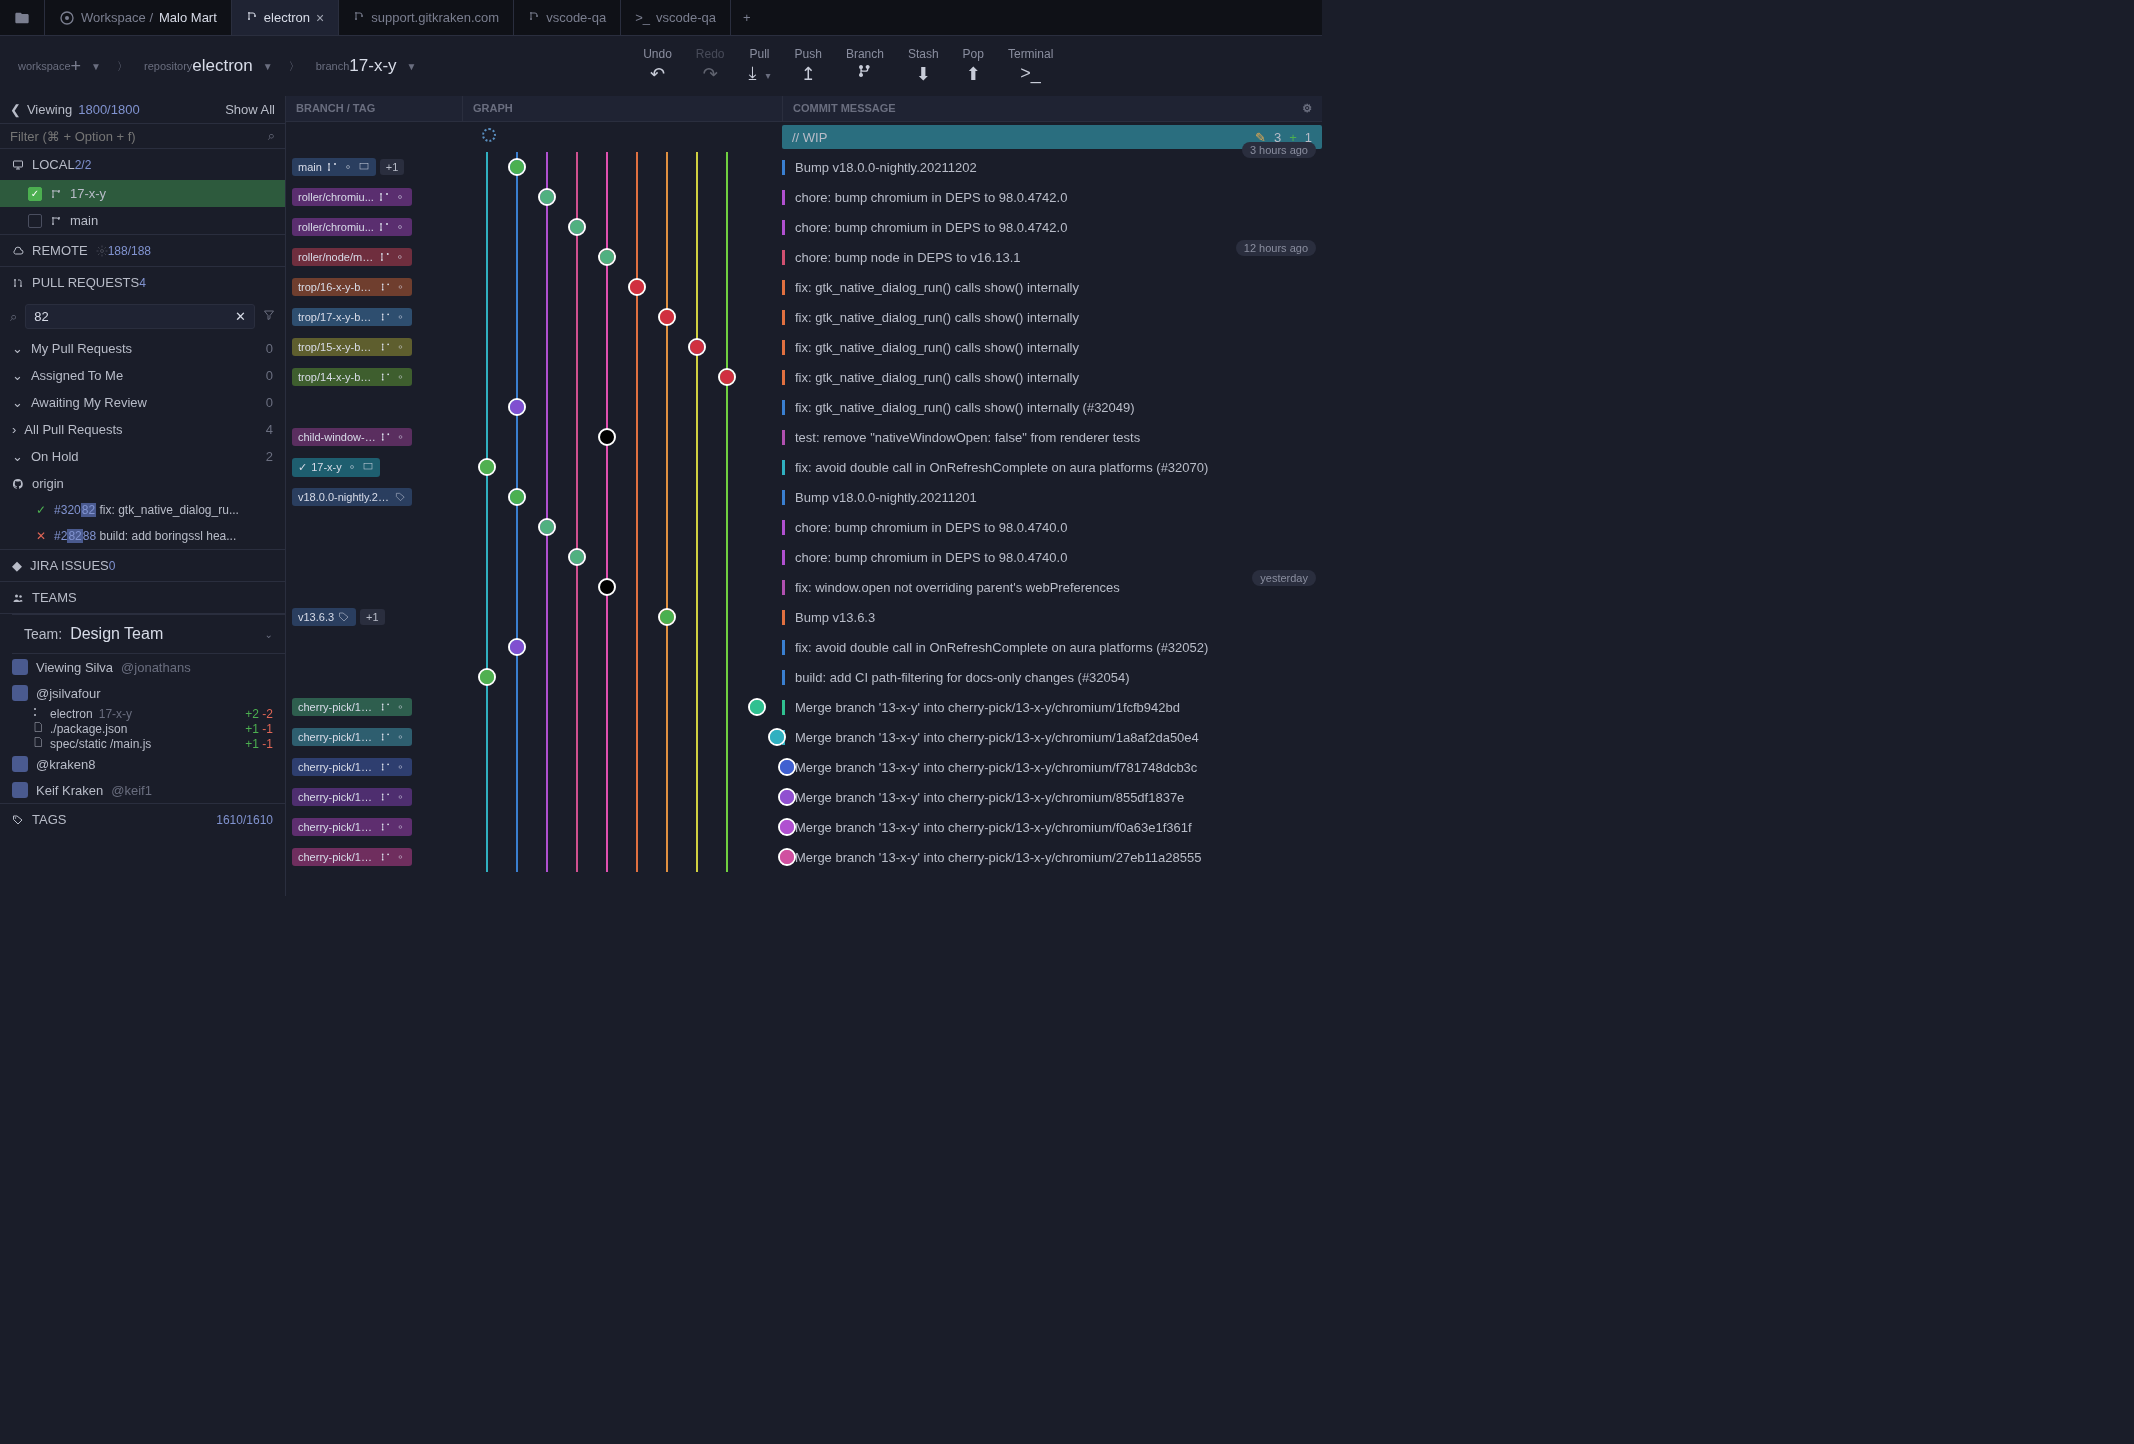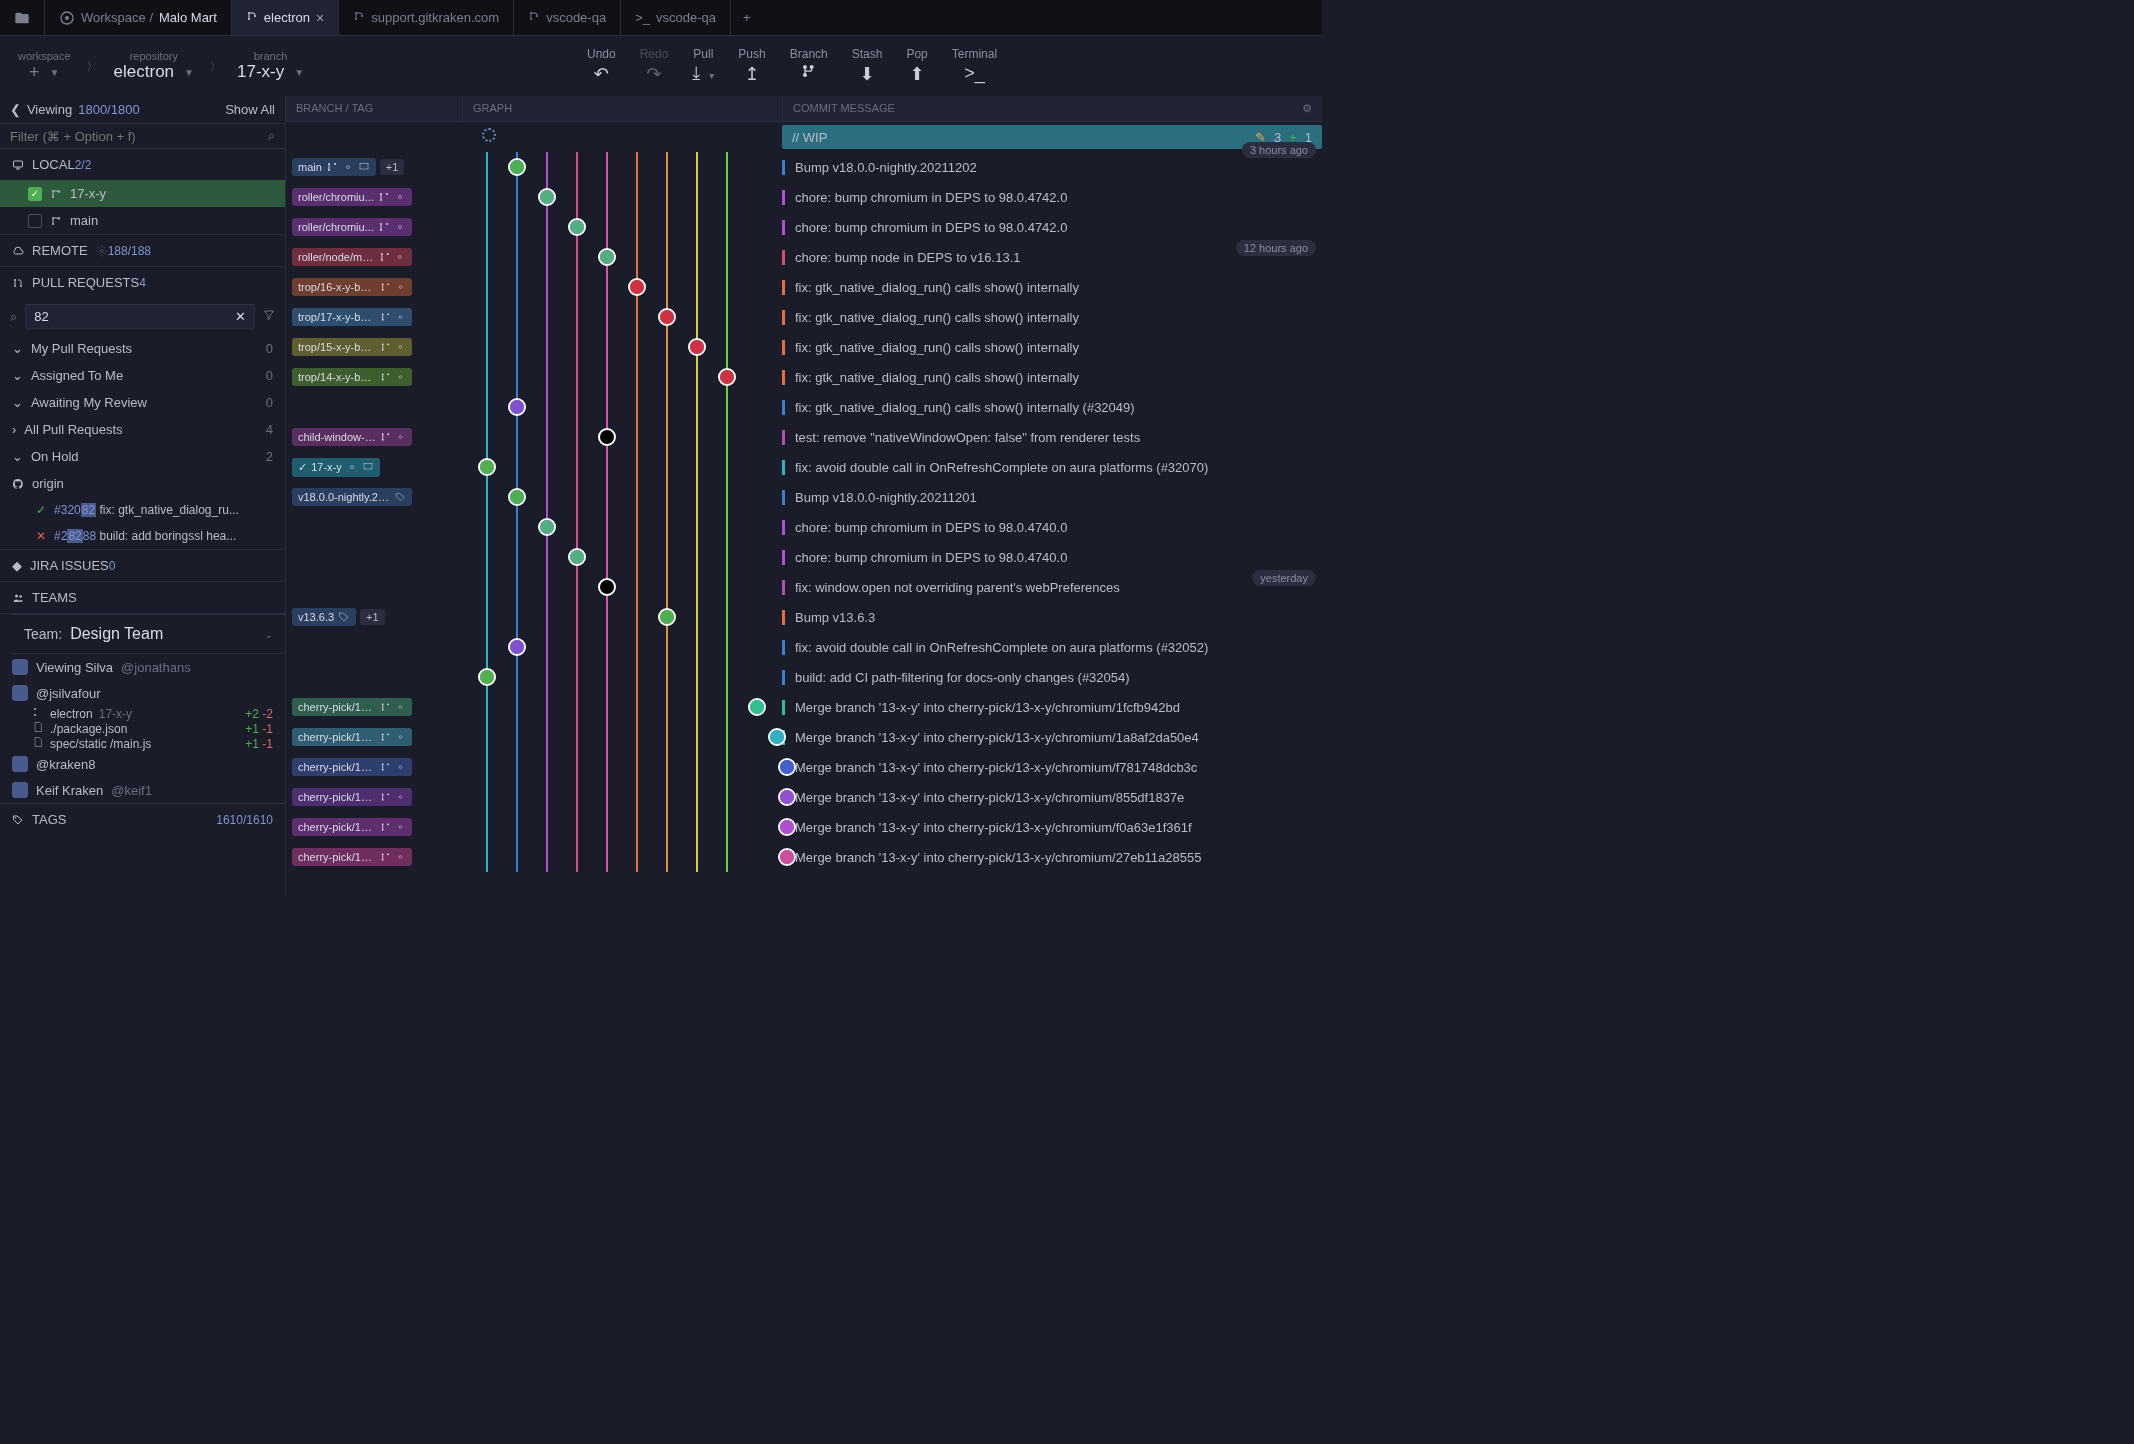--- a/index.html
+++ b/index.html
@@ -9,21 +9,21 @@
 
 .tabs-bar { display: flex; align-items: center; background: #0f1117; border-bottom: 1px solid #2a2e3e; height: 36px; }
 .tab { display: flex; align-items: center; padding: 0 14px; height: 100%; color: #7a7e8f; border-right: 1px solid #2a2e3e; gap: 6px; cursor: pointer; }
 .tab.active { background: #1f2333; color: #d8dce8; }
 .tab-close { font-size: 14px; opacity: 0.7; }
 .tab-add { padding: 0 12px; color: #7a7e8f; cursor: pointer; }
 
 
 .toolbar { display: flex; align-items: center; background: #1a1d29; height: 60px; padding: 0 10px; justify-content: space-between; }
 .toolbar-left { display: flex; align-items: center; gap: 8px; }
-.crumb { display: flex; flex-direction: column; align-items: center; padding: 4px 8px; }
+.crumb { display: flex; flex-direction: row; align-items: center; padding: 4px 8px; }
 .crumb-label { font-size: 11px; color: #6a6e7f; }
 .crumb-value { font-size: 17px; color: #d8dce8; display: flex; align-items: center; gap: 6px; }
 .crumb-add { font-size: 18px; color: #7a7e8f; }
 .chev { color: #6a6e7f; font-size: 11px; }
 .dropdown-caret { font-size: 10px; color: #6a6e7f; margin-left: 4px; }
 .toolbar-actions { display: flex; gap: 24px; }
 .action { display: flex; flex-direction: column; align-items: center; gap: 2px; cursor: pointer; }
 .action-label { font-size: 12px; color: #8a8e9f; }
 .action.disabled { opacity: 0.4; }
 .action-icon { font-size: 18px; color: #c8ccd8; }
@@ -74,21 +74,21 @@
 .member-handle { color: #6a6e7f; }
 .member-sub { padding-left: 32px; display: flex; align-items: center; gap: 6px; justify-content: space-between; padding-right: 12px; font-size: 12px; }
 .member-sub-left { display: flex; align-items: center; gap: 6px; }
 .diff-plus { color: #4caf50; }
 .diff-minus { color: #e06656; }
 
 .tags-row { display: flex; align-items: center; justify-content: space-between; padding: 8px 12px; border-top: 1px solid #2a2e3e; }
 .tags-count { color: #8193d0; font-size: 12px; }
 
 
-.col-headers { display: flex; background: #1f2333; border-bottom: 1px solid #2a2e3e; font-size: 11px; color: #6a6e7f; }
+.col-headers { display: flex; background: #1f2333; border-bottom: 1px solid #2a2e3e; font-size: 11px; color: #6a6e7f; font-weight: bold; }
 .col-branch { width: 176px; padding: 6px 10px; }
 .col-graph { width: 320px; padding: 6px 10px; border-left: 1px solid #2a2e3e; }
 .col-msg { flex: 1; padding: 6px 10px; border-left: 1px solid #2a2e3e; display: flex; justify-content: space-between; }
 .gear { color: #6a6e7f; }
 
 .commit-list { flex: 1; overflow-y: hidden; position: relative; }
 .commit-row { display: flex; align-items: center; height: 30px; position: relative; }
 
 .branch-cell { width: 176px; padding: 0 6px; display: flex; align-items: center; gap: 4px; }
 .branch-pill { display: inline-flex; align-items: center; gap: 4px; padding: 3px 6px; border-radius: 3px; font-size: 11px; color: #d8dce8; max-width: 120px; }

